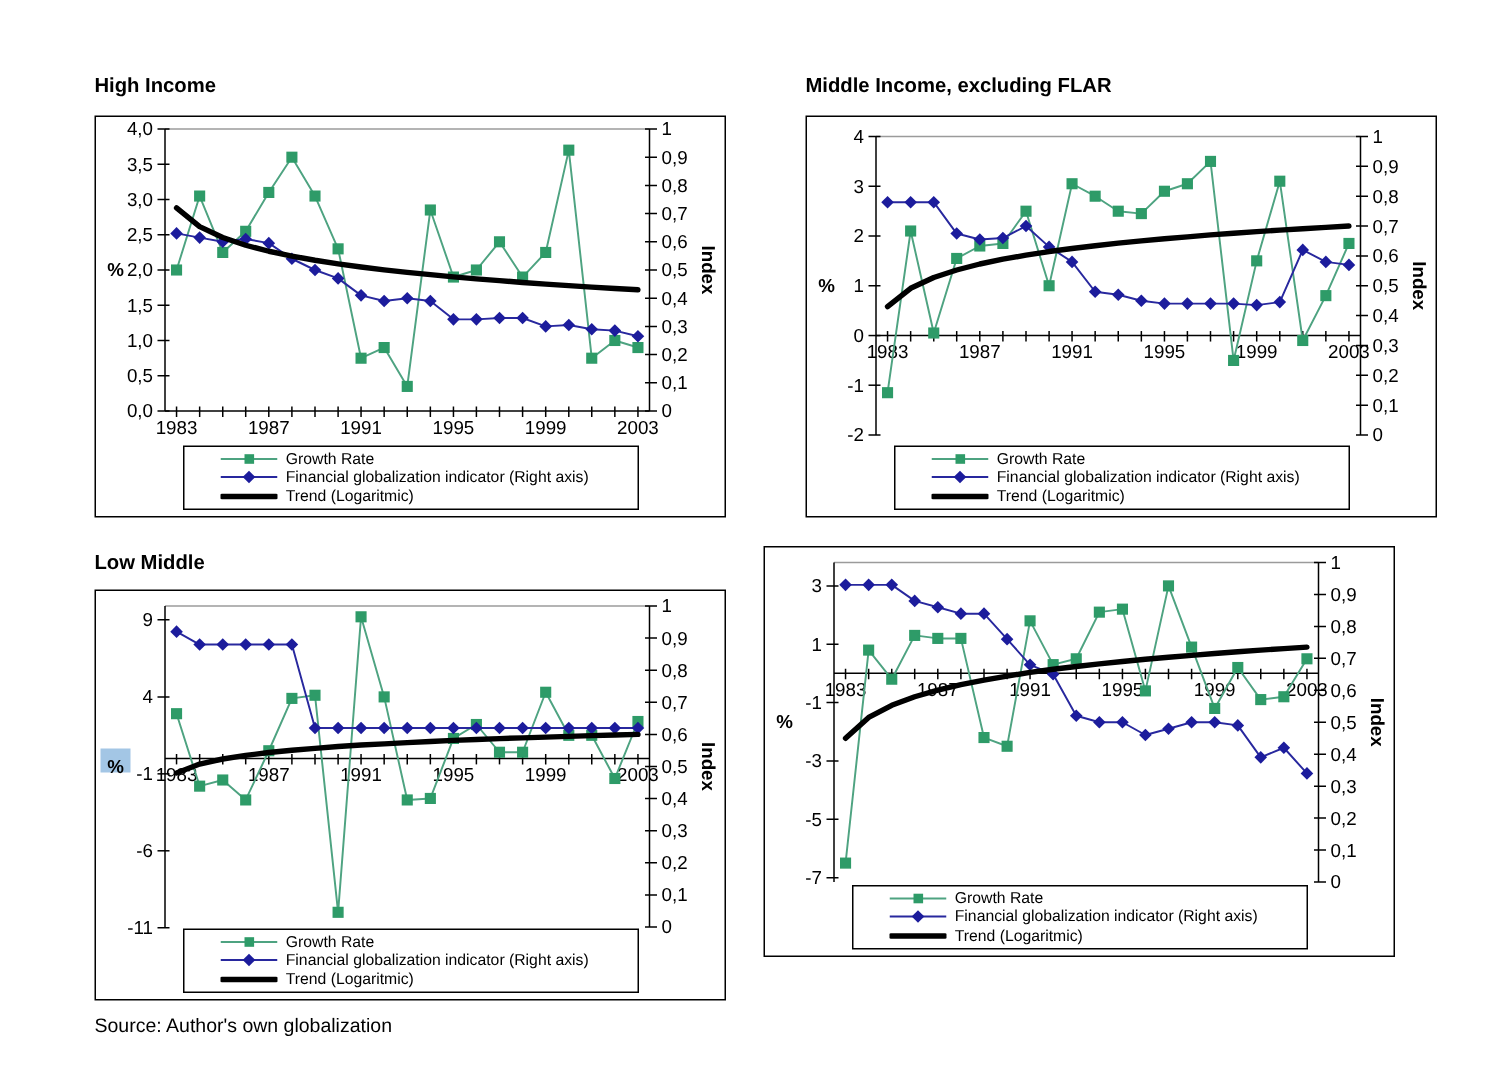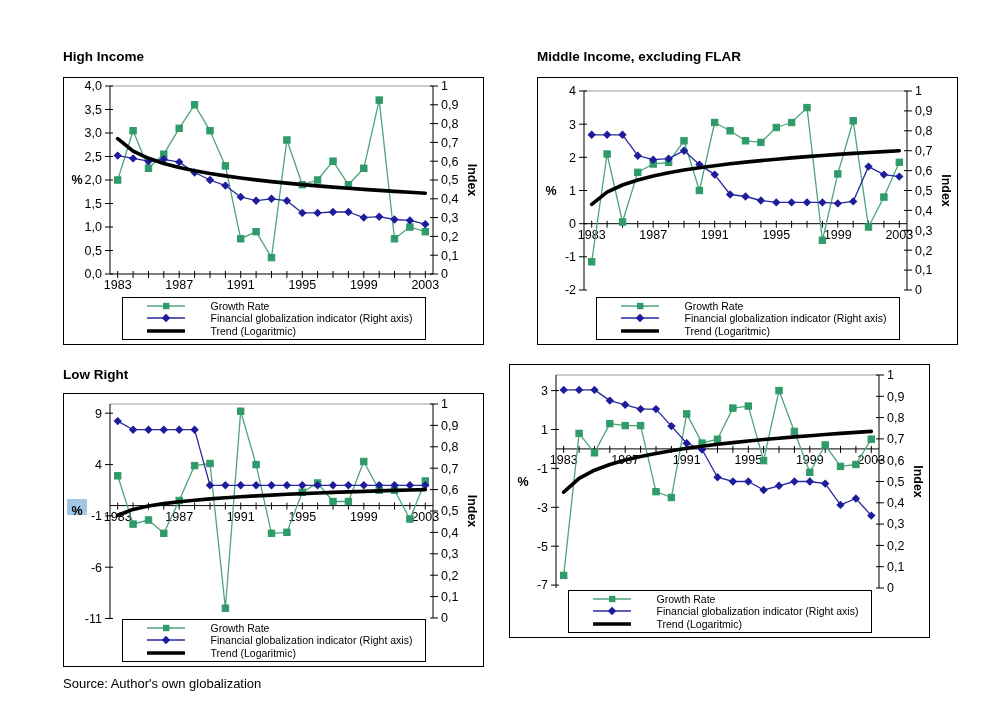--- a/index.html
+++ b/index.html
@@ -22,21 +22,21 @@
   svg.plot text{font-family:"Liberation Sans", sans-serif;fill:#000;}
   .tick-label{font-size:12.5px;}
   .year-label{font-size:12.5px;}
   .axis-title{font-size:12.5px;font-weight:bold;}
   .legend{
     position:absolute;left:50%;bottom:4px;transform:translateX(-50%);
     width:304px;border:1px solid #000;background:#fff;
     padding:2px 0 2px 24px;box-sizing:border-box;
     display:flex;flex-direction:column;justify-content:center;
   }
-  .legend-row{display:flex;align-items:center;height:12.4px;gap:20px;}
+  .legend-row{display:flex;align-items:center;height:12.4px;}
   .legend-label{font-size:10.5px;margin-left:6px;white-space:nowrap;}
   .swatch{width:38px;height:10px;display:inline-block;}
   .swatch svg{display:block;}
   #source-note{position:absolute;left:63px;top:676px;font-size:13px;}
 </style>
 </head>
 <body>
 
 <div class="panel" id="panel-0">
   <div class="chart-title">High Income</div>
@@ -356,21 +356,21 @@
               <line x1="1" y1="5" x2="37" y2="5" stroke="#000000" stroke-width="3.6" stroke-linecap="round"></line>
             </svg>
           </span>
         <span class="legend-label">Trend (Logaritmic)</span>
       </div>
     </div>
   </div>
 </div>
 
 <div class="panel" id="panel-2">
-  <div class="chart-title">Low Right</div>
+  <div class="chart-title">Low Middle</div>
   <div class="chart-box">
     <svg class="plot" width="419" height="272" viewBox="0 0 419 272">
         <line x1="46" y1="10" x2="369" y2="10" stroke="#9B9B9B" stroke-width="1"></line>
         <g>
           <line x1="46" y1="10" x2="46" y2="224" stroke="#000" stroke-width="1"></line>
           <line x1="41" y1="19.2" x2="49" y2="19.2" stroke="#000" stroke-width="1"></line>
           <text class="tick-label" x="38" y="19.2" dy="4.3" text-anchor="end">9</text>
           <line x1="41" y1="70.6" x2="49" y2="70.6" stroke="#000" stroke-width="1"></line>
           <text class="tick-label" x="38" y="70.6" dy="4.3" text-anchor="end">4</text>
           <line x1="41" y1="121.9" x2="49" y2="121.9" stroke="#000" stroke-width="1"></line>

